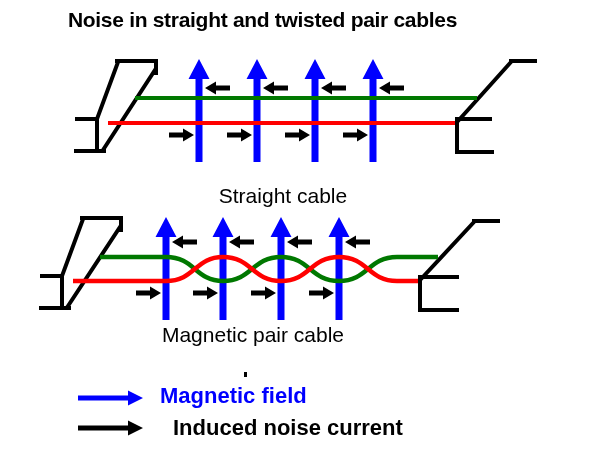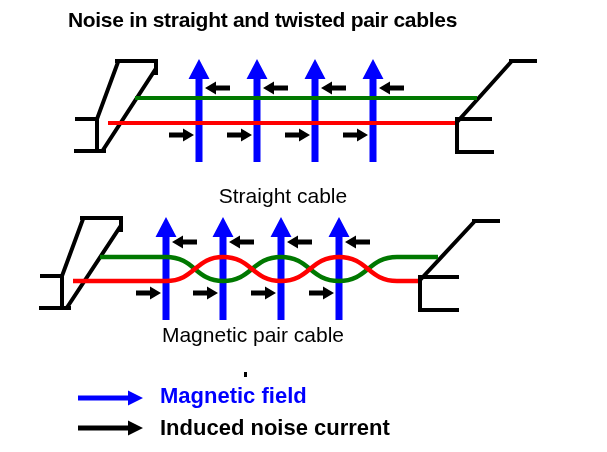--- a/index.html
+++ b/index.html
@@ -16,21 +16,21 @@
   .arrow-black{fill:var(--ink,#000);stroke:none;}
   .title{
     top:8px;left:25px;width:475px;text-align:center;
     font-size:21px;font-weight:bold;letter-spacing:-0.3px;white-space:nowrap;
   }
   .cable-label{font-size:21px;font-weight:normal;text-align:center;white-space:nowrap;}
   #straight-label{top:184px;left:133px;width:300px;}
   #twisted-label{top:323px;left:103px;width:300px;}
   .legend-label{font-size:22px;font-weight:bold;white-space:nowrap;left:160px;}
   .legend-label.blue{color:var(--field_blue,#0000ff);top:383px;text-align:right;}
-  .legend-label.black{color:var(--ink,#000);top:415px;}
+  .legend-label.black{color:var(--ink,#000);top:415px;margin-left:13px;}
   .stray-dot{left:244px;top:372px;width:3px;height:5px;background:var(--ink,#000);}
 </style>
 </head>
 <body>
 
 <div id="canvas">
 
   <div class="abs title">Noise in straight and twisted pair cables</div>
 
   <svg id="diagram-svg" width="607" height="452" viewBox="0 0 607 452">

